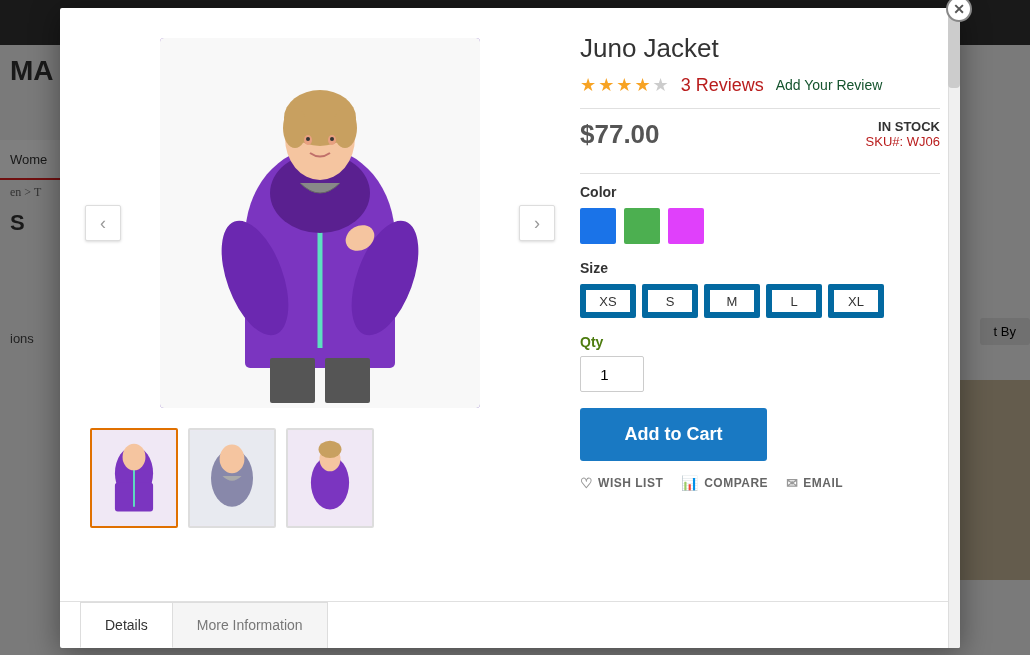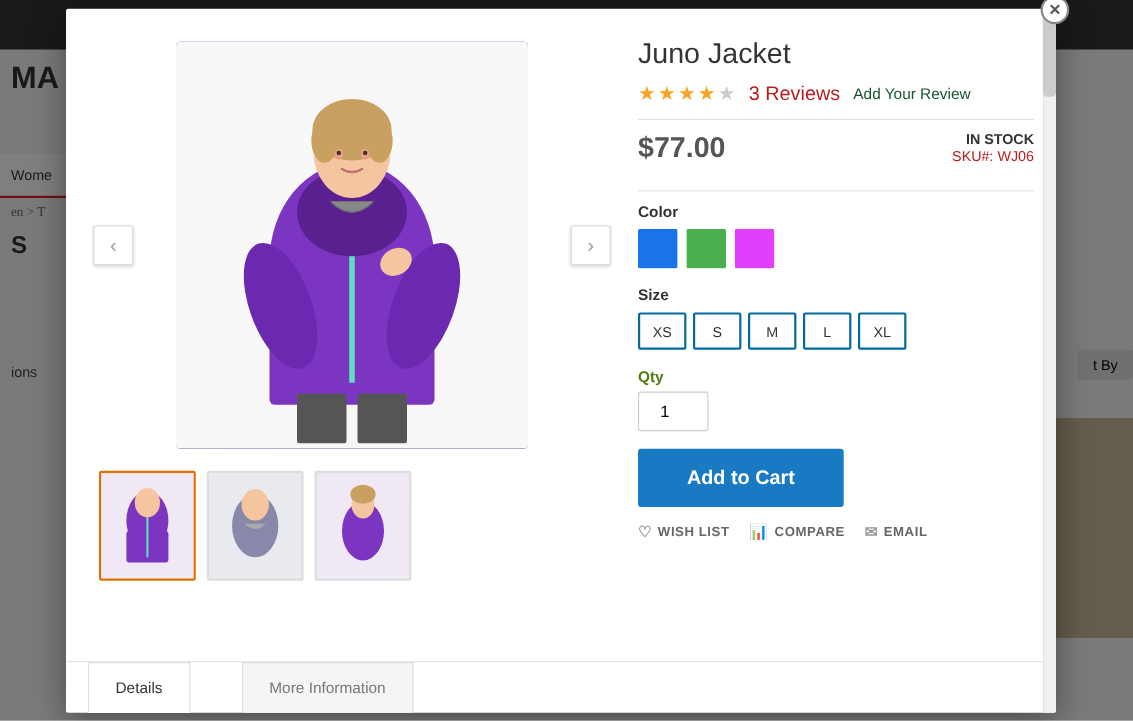--- a/index.html
+++ b/index.html
@@ -316,23 +316,23 @@
       border: 2px solid transparent;
     }
 
     .size-options {
       display: flex;
       gap: 6px;
       margin-bottom: 16px;
     }
 
     .size-btn {
-      width: 44px;
+      width: 56px;
       height: 34px;
-      border: 2px solid #0369a1;
+      border: 6px solid #0369a1;
       background: white;
       cursor: pointer;
       font-size: 13px;
       color: #333;
       border-radius: 2px;
     }
 
     .qty-section {
       margin-bottom: 16px;
     }
@@ -402,21 +402,20 @@
     }
 
     
     .tabs-section {
       border-top: 1px solid #e0e0e0;
       padding: 0 20px;
     }
 
     .tabs-row {
       display: flex;
-      gap: 48px;
     }
 
     .tab {
       padding: 14px 24px;
       font-size: 14px;
       cursor: pointer;
       border: 1px solid #ddd;
       border-bottom: none;
       background: white;
       color: #333;

